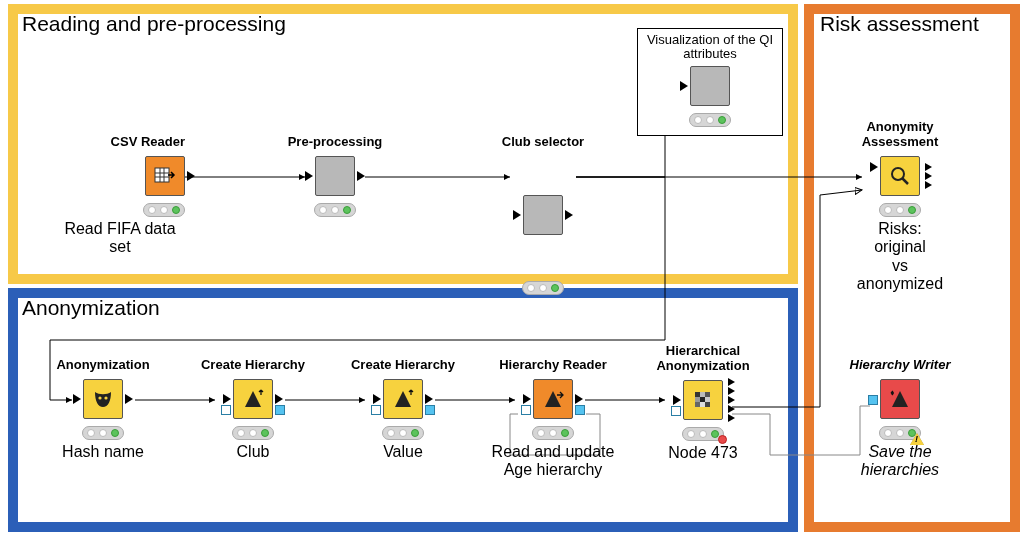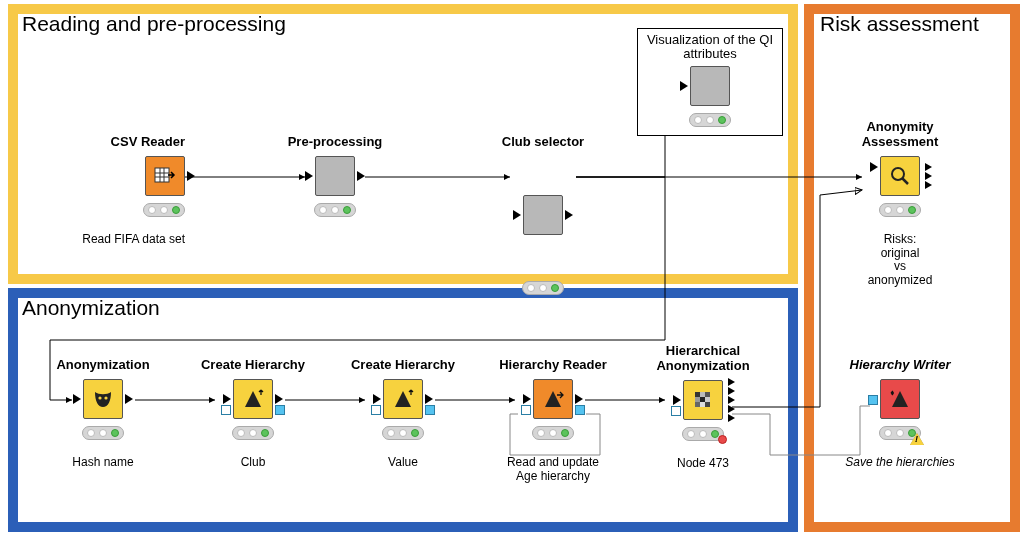--- a/index.html
+++ b/index.html
@@ -76,22 +76,22 @@
     justify-content: space-around;
     padding: 0 2px;
     position:relative;
   }
   .dot { width:8px; height:8px; border-radius:50%; background:#fff; border:1px solid #bbb; }
   .dot.green { background:#5cc35c; border-color:#3a9c3a; }
   .dot.red-corner { position:absolute; right:-4px; bottom:-4px; width:9px; height:9px; border-radius:50%; background:#e84a4a; border:1px solid #b22; }
   .warn-badge { position:absolute; right:-4px; bottom:-6px; width:0;height:0; border-left:7px solid transparent; border-right:7px solid transparent; border-bottom:12px solid #f7d23e; filter:drop-shadow(0 0 0.5px #888);}
   .warn-badge::after{content:"!"; position:absolute; left:-2px; top:1px; font-size:9px; font-weight:700; color:#000;}
   .node-caption {
-    margin-top: 16px;
-    font-size: 12px;
+    margin-top: 3px;
+    font-size: 16px;
     text-align: center;
     color: #000;
     line-height: 1.15;
     white-space: pre-line;
   }
   .inner-box {
     position:absolute;
     border:1.5px solid #000;
     background:#fff;
     padding:4px 6px 8px 6px;

